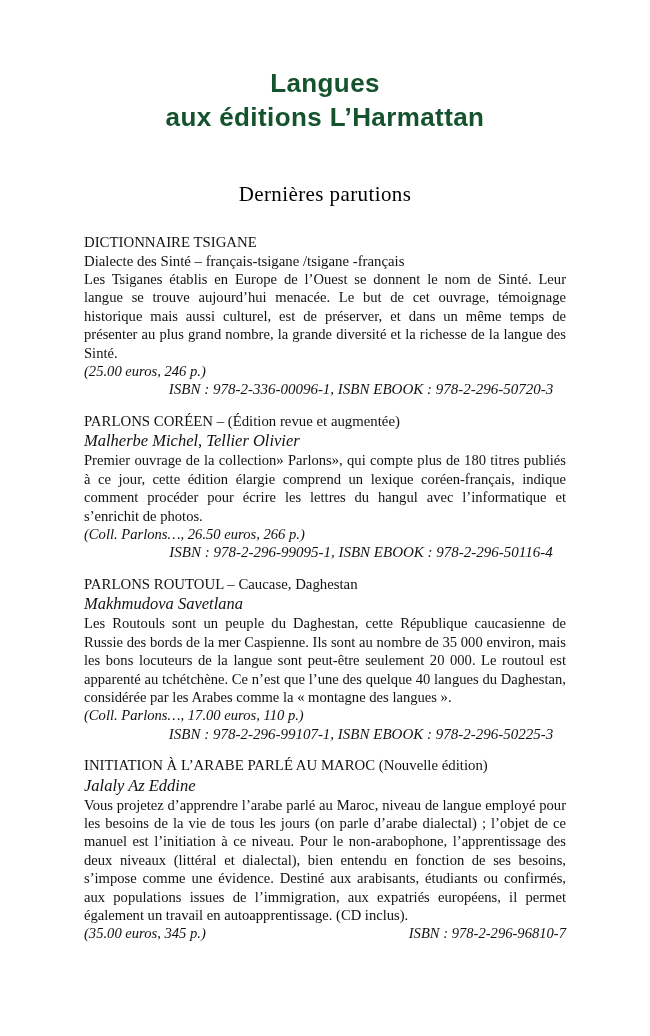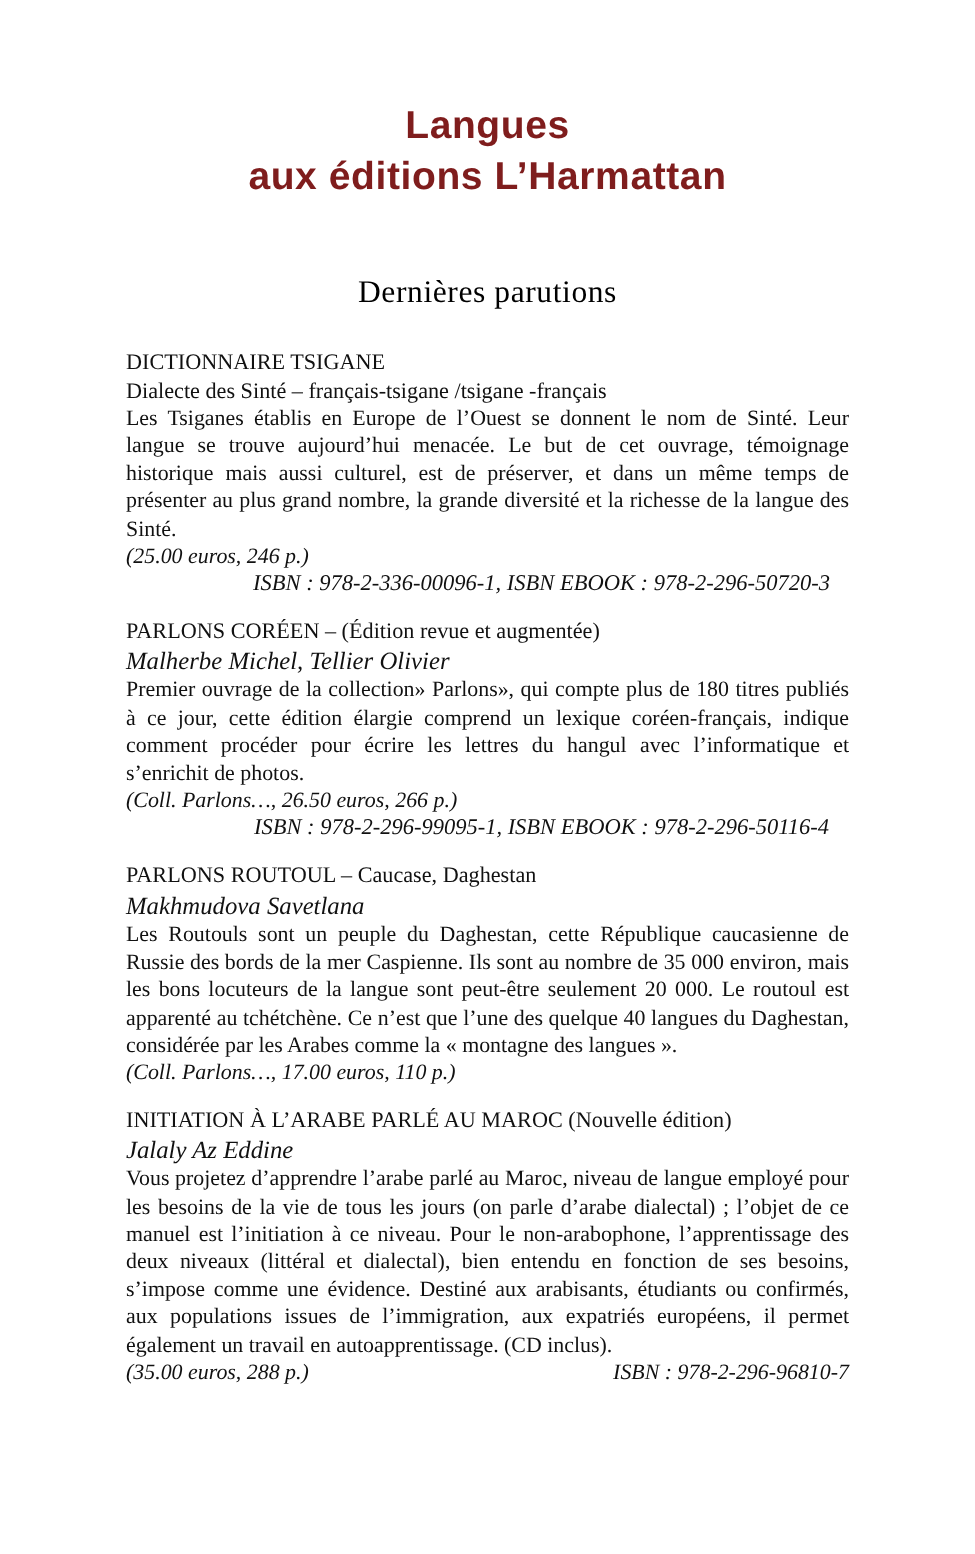--- a/index.html
+++ b/index.html
@@ -22,21 +22,21 @@
     width: 482px;
     margin: 0 auto;
   }
   .main-title {
     font-family: "Liberation Sans", sans-serif;
     font-weight: 700;
     font-size: 26px;
     line-height: 34px;
     letter-spacing: 0.4px;
     text-align: center;
-    color: #7f1d1d;
+    color: #14532d;
     margin: 0 0 0 0;
   }
   .section-title {
     font-family: Liberation Serif, serif;
     font-weight: 400;
     font-size: 21px;
     letter-spacing: 0.4px;
     text-align: center;
     color: #000000;
     margin: 48px 0 26px 0;
@@ -106,26 +106,27 @@
       <p class="book-desc">Premier ouvrage de la collection» Parlons», qui compte plus de 180 titres publiés à ce jour, cette édition élargie comprend un lexique coréen-français, indique comment procéder pour écrire les lettres du hangul avec l’informatique et s’enrichit de photos.</p>
       <div class="book-price">(Coll. Parlons…, 26.50 euros, 266 p.)</div>
       <div class="book-isbn">ISBN : 978-2-296-99095-1, ISBN EBOOK : 978-2-296-50116-4</div>
     </article>
 
     <article class="entry">
       <div class="book-title">PARLONS ROUTOUL – Caucase, Daghestan</div>
       <div class="book-author">Makhmudova Savetlana</div>
       <p class="book-desc">Les Routouls sont un peuple du Daghestan, cette République caucasienne de Russie des bords de la mer Caspienne. Ils sont au nombre de 35 000 environ, mais les bons locuteurs de la langue sont peut-être seulement 20 000. Le routoul est apparenté au tchétchène. Ce n’est que l’une des quelque 40 langues du Daghestan, considérée par les Arabes comme la « montagne des langues ».</p>
       <div class="book-price">(Coll. Parlons…, 17.00 euros, 110 p.)</div>
+      <div class="book-isbn">ISBN : 978-2-296-99107-1, ISBN EBOOK : 978-2-296-50225-3</div>
     </article>
 
     <article class="entry">
       <div class="book-title">INITIATION À L’ARABE PARLÉ AU MAROC (Nouvelle édition)</div>
       <div class="book-author">Jalaly Az Eddine</div>
       <p class="book-desc">Vous projetez d’apprendre l’arabe parlé au Maroc, niveau de langue employé pour les besoins de la vie de tous les jours (on parle d’arabe dialectal) ; l’objet de ce manuel est l’initiation à ce niveau. Pour le non-arabophone, l’apprentissage des deux niveaux (littéral et dialectal), bien entendu en fonction de ses besoins, s’impose comme une évidence. Destiné aux arabisants, étudiants ou confirmés, aux populations issues de l’immigration, aux expatriés européens, il permet également un travail en autoapprentissage. (CD inclus).</p>
       <div class="price-isbn-row">
-        <span class="book-price">(35.00 euros, 288 p.)</span>
+        <span class="book-price">(35.00 euros, 345 p.)</span>
         <span>ISBN : 978-2-296-96810-7</span>
       </div>
     </article>
 
   </div>
 </div>
 
 </body></html>

